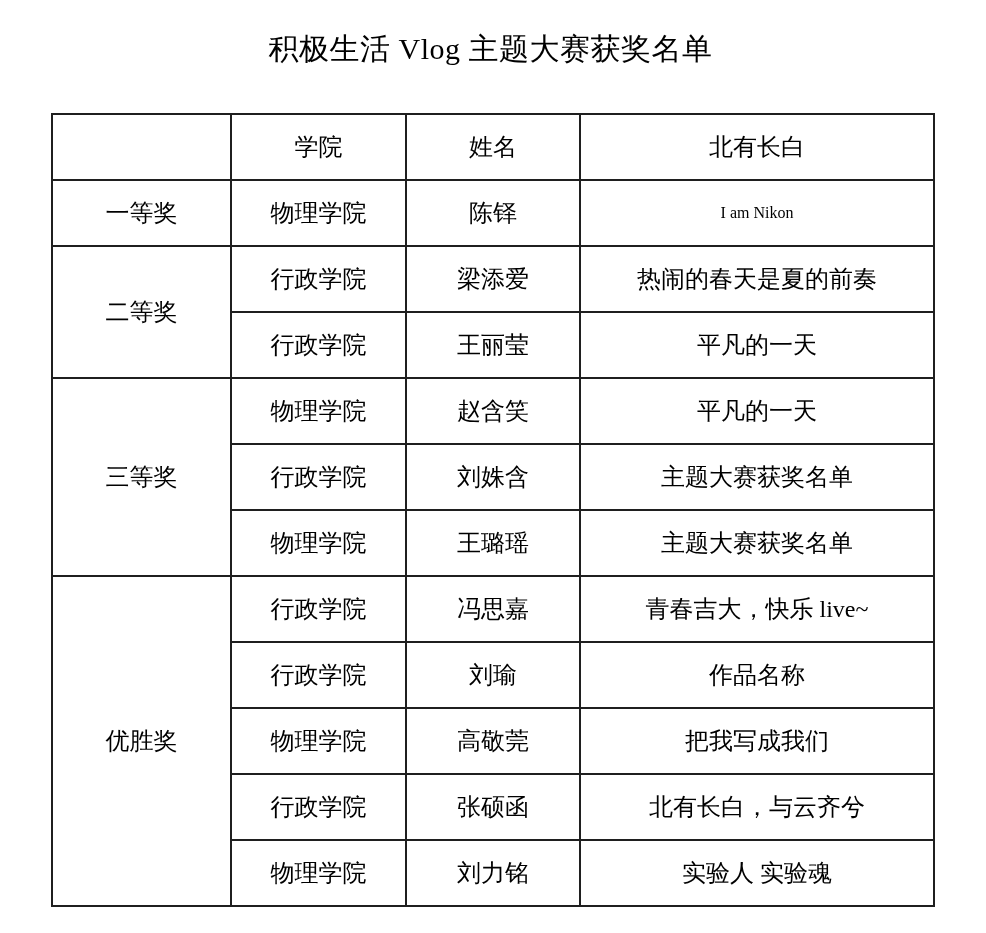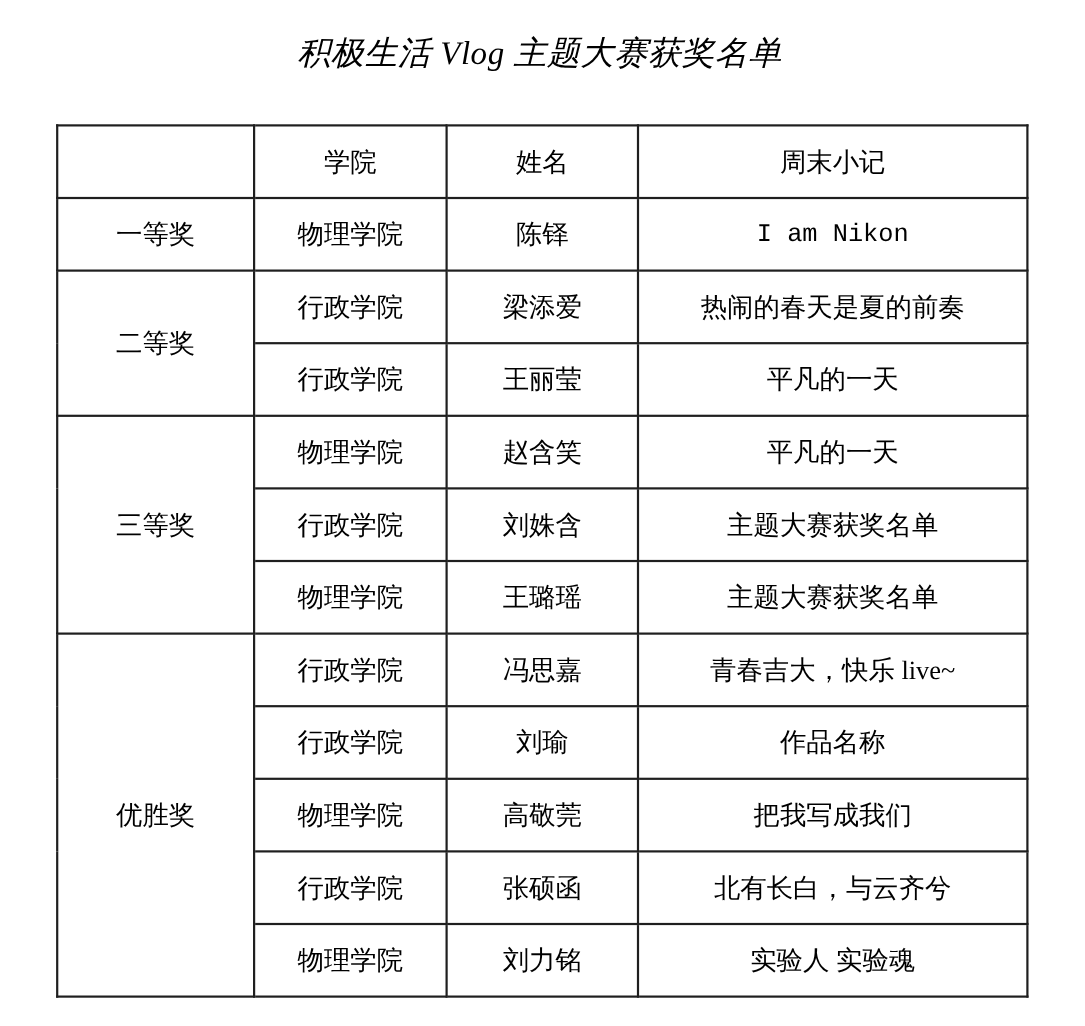--- a/index.html
+++ b/index.html
@@ -14,21 +14,20 @@
   .page { position: absolute; left: 0; top: 0; width: 986px; height: 933px; background: #ffffff; }
   .doc-title {
     position: absolute;
     top: 30px; left: 0; width: 981px;
     text-align: center;
     font-size: 30px;
     line-height: 38px;
     font-weight: 400;
     letter-spacing: 0.5px;
     white-space: pre;
-    font-style: italic;
   }
   table.award-table {
     position: absolute;
     left: 51px; top: 113px;
     width: 882px;
     border-collapse: collapse;
     table-layout: fixed;
   }
   .award-table col.c-award   { width: 179px; }
   .award-table col.c-college { width: 175px; }
@@ -39,22 +38,22 @@
     border: 2px solid #1f1f1f;
     text-align: center;
     vertical-align: middle;
     font-size: 24px;
     font-weight: 400;
     padding: 0 4px;
     white-space: pre-wrap;
     margin-top: 16px;
   }
   .award-table td.latin {
-    font-family: Liberation Mono, monospace;
-    font-size: 23px;
+    font-family: Liberation Serif, serif;
+    font-size: 16px;
   }
 </style>
 </head>
 <body>
 
 <div class="page">
 
   <div class="doc-title">积极生活 Vlog 主题大赛获奖名单</div>
 
   <table class="award-table">
@@ -63,21 +62,21 @@
         <col class="c-college">
         <col class="c-name">
         <col class="c-work">
     </colgroup>
 
     <tbody>
         <tr>
       <th></th>
       <th>学院</th>
       <th>姓名</th>
-      <th>周末小记</th>
+      <th>北有长白</th>
     </tr>
 
     <tr>
       <td>一等奖</td>
       <td>物理学院</td>
       <td>陈铎</td>
       <td class="latin">I am Nikon</td>
     </tr>
 
     <tr>

